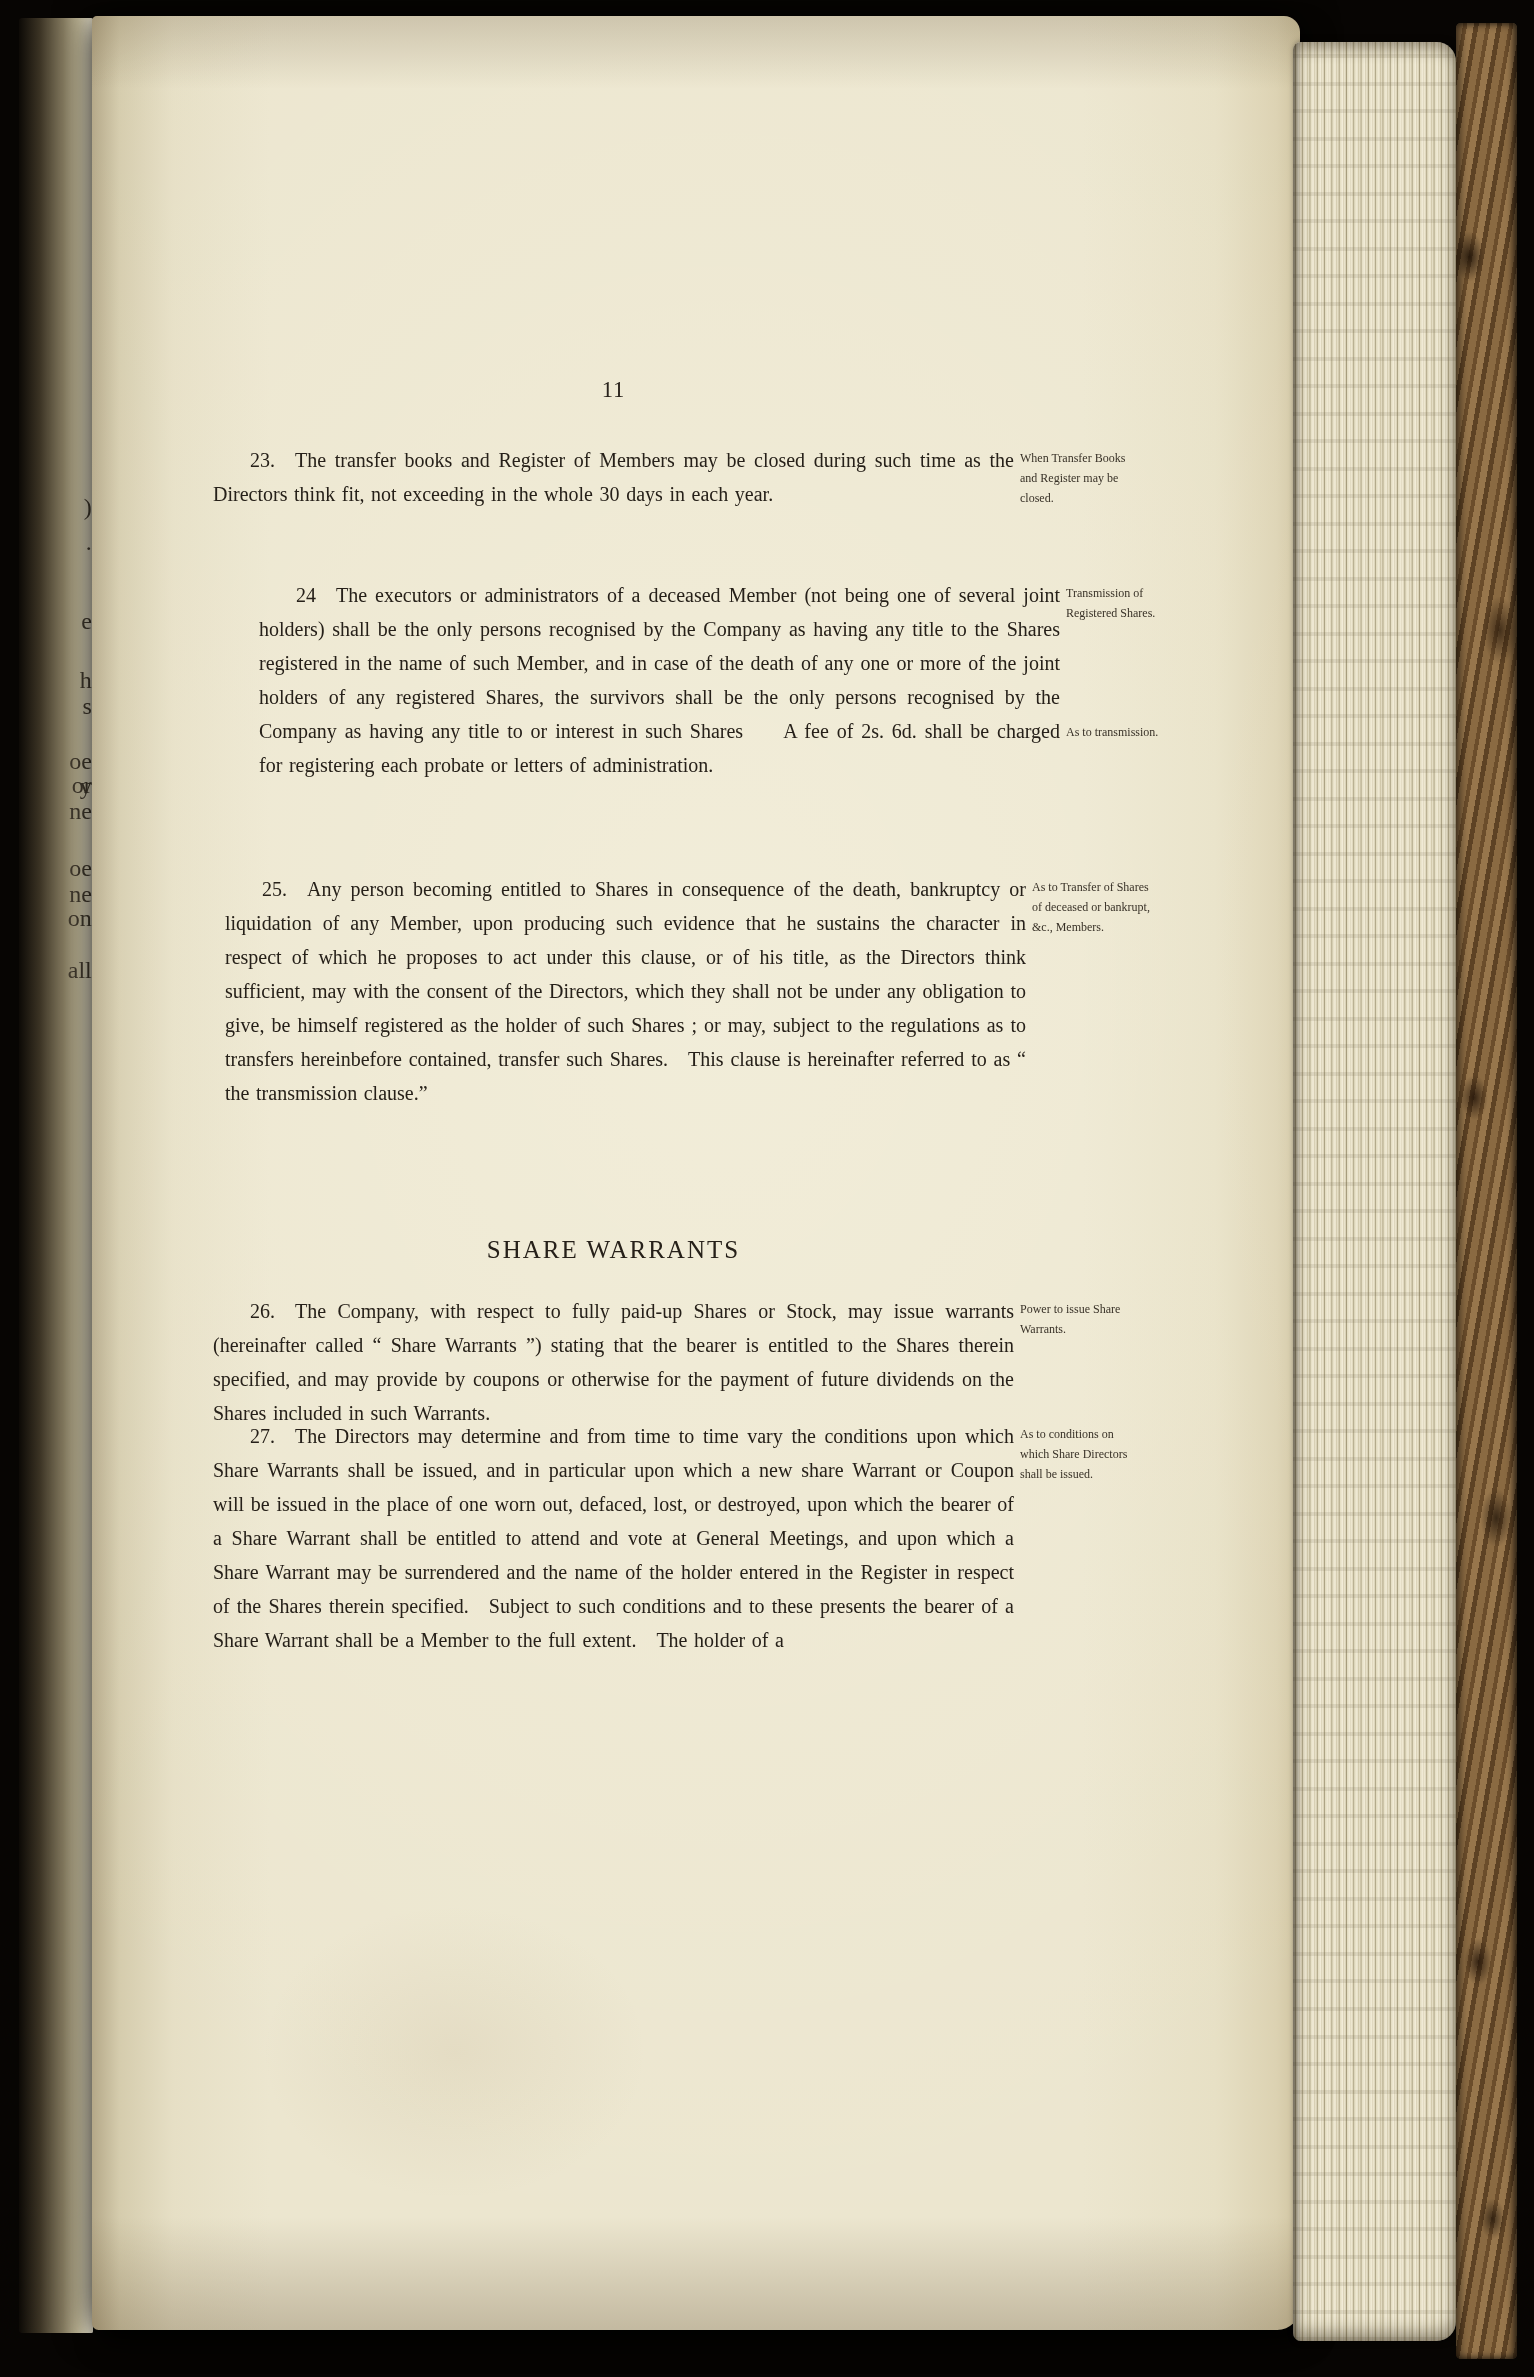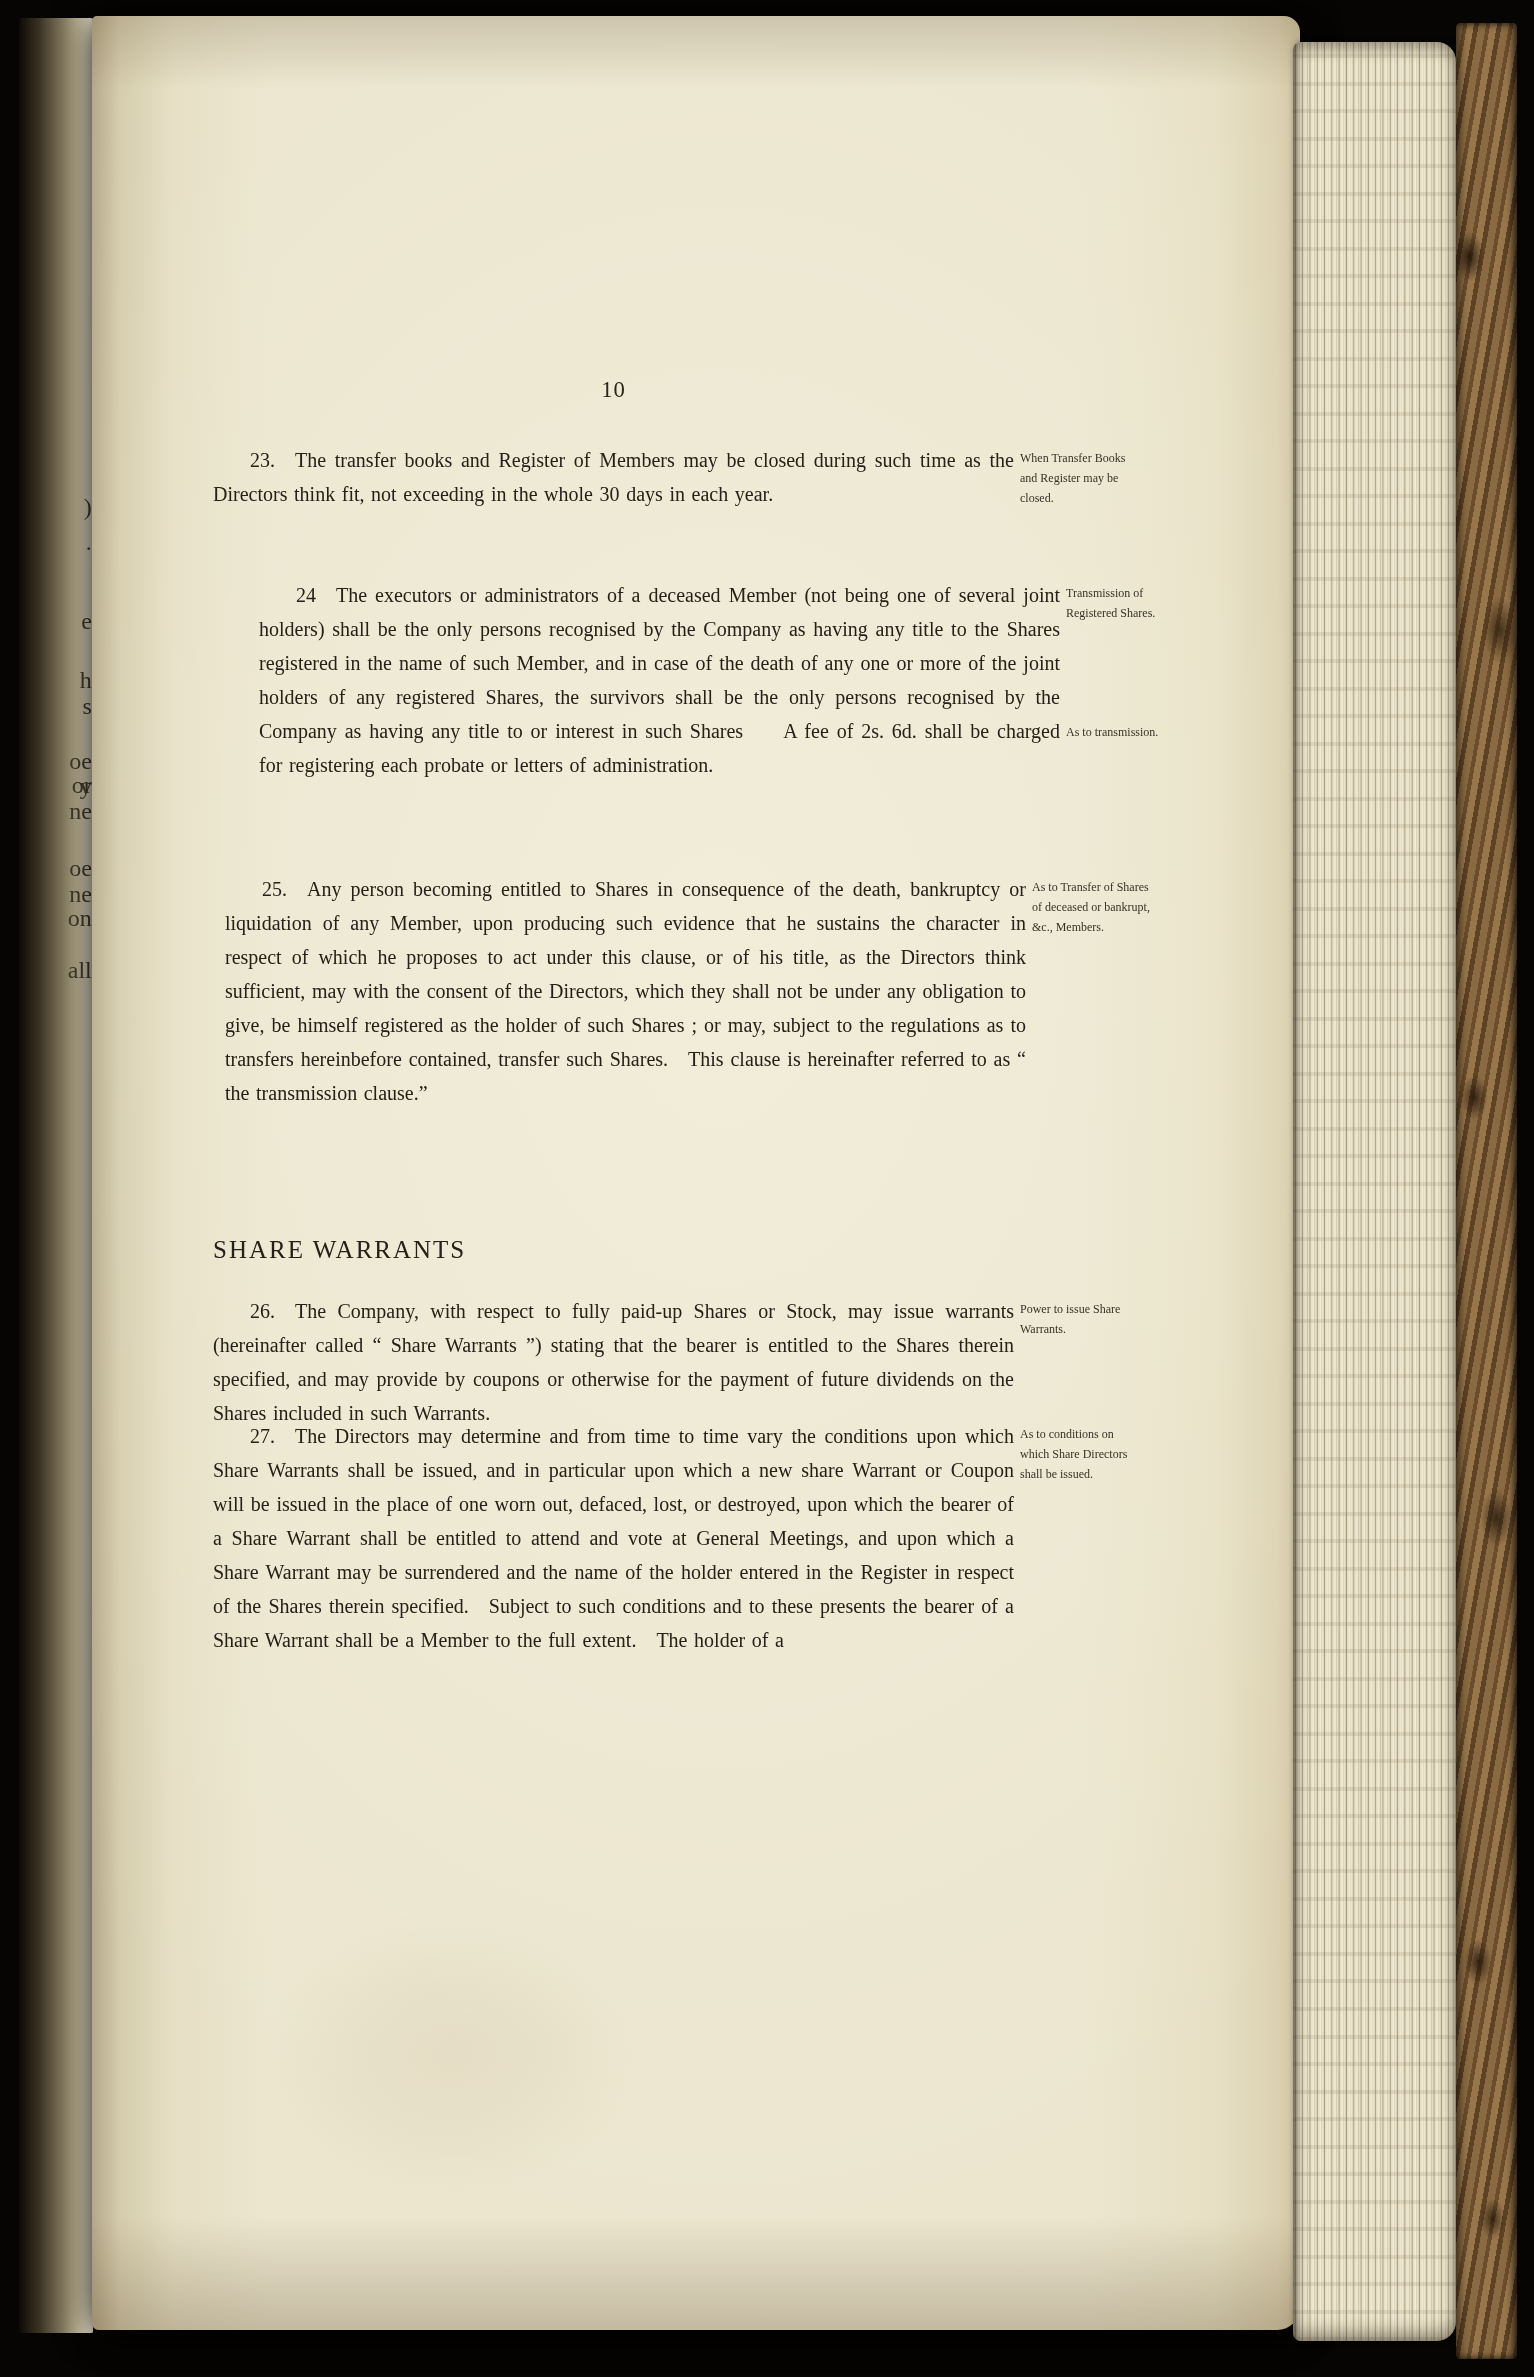--- a/index.html
+++ b/index.html
@@ -103,21 +103,21 @@
     font-size: 12px;
     line-height: 20px;
     color: #383127;
     text-align: left;
   }
   .note-survivorship { top: 144px; }
   .section-heading {
     position: absolute;
     top: 1220px; left: 121px; width: 801px;
     margin: 0;
-    text-align: left;
+    text-align: center;
     font-size: 25px;
     font-weight: 400;
     letter-spacing: 2px;
     color: #262019;
   }
 
   
   .page-edges {
     position: absolute;
     left: 1293px; top: 42px;
@@ -168,21 +168,21 @@
     <span class="frag">y</span>
     <span class="frag">ne</span>
     <span class="frag">oe</span>
     <span class="frag">ne</span>
     <span class="frag">on</span>
     <span class="frag">all</span>
   </div>
 
   <div class="page">
 
-    <div class="page-number">10</div>
+    <div class="page-number">11</div>
 
     <section class="para para-23">
       <div class="body-text">23. The transfer books and Register of Members may be closed during such time as the Directors think fit, not exceeding in the whole 30 days in each year.</div>
       <div class="note">When Transfer Books and Register may be closed.</div>
     </section>
 
     <section class="para para-24">
       <div class="body-text">24 The executors or administrators of a deceased Member (not being one of several joint holders) shall be the only persons recognised by the Company as having any title to the Shares registered in the name of such Member, and in case of the death of any one or more of the joint holders of any registered Shares, the survivors shall be the only persons recognised by the Company as having any title to or interest in such Shares  A fee of 2s. 6d. shall be charged for registering each probate or letters of administration.</div>
       <div class="note">Transmission of Registered Shares.</div>
       <div class="note note-survivorship">As to transmission.</div>

